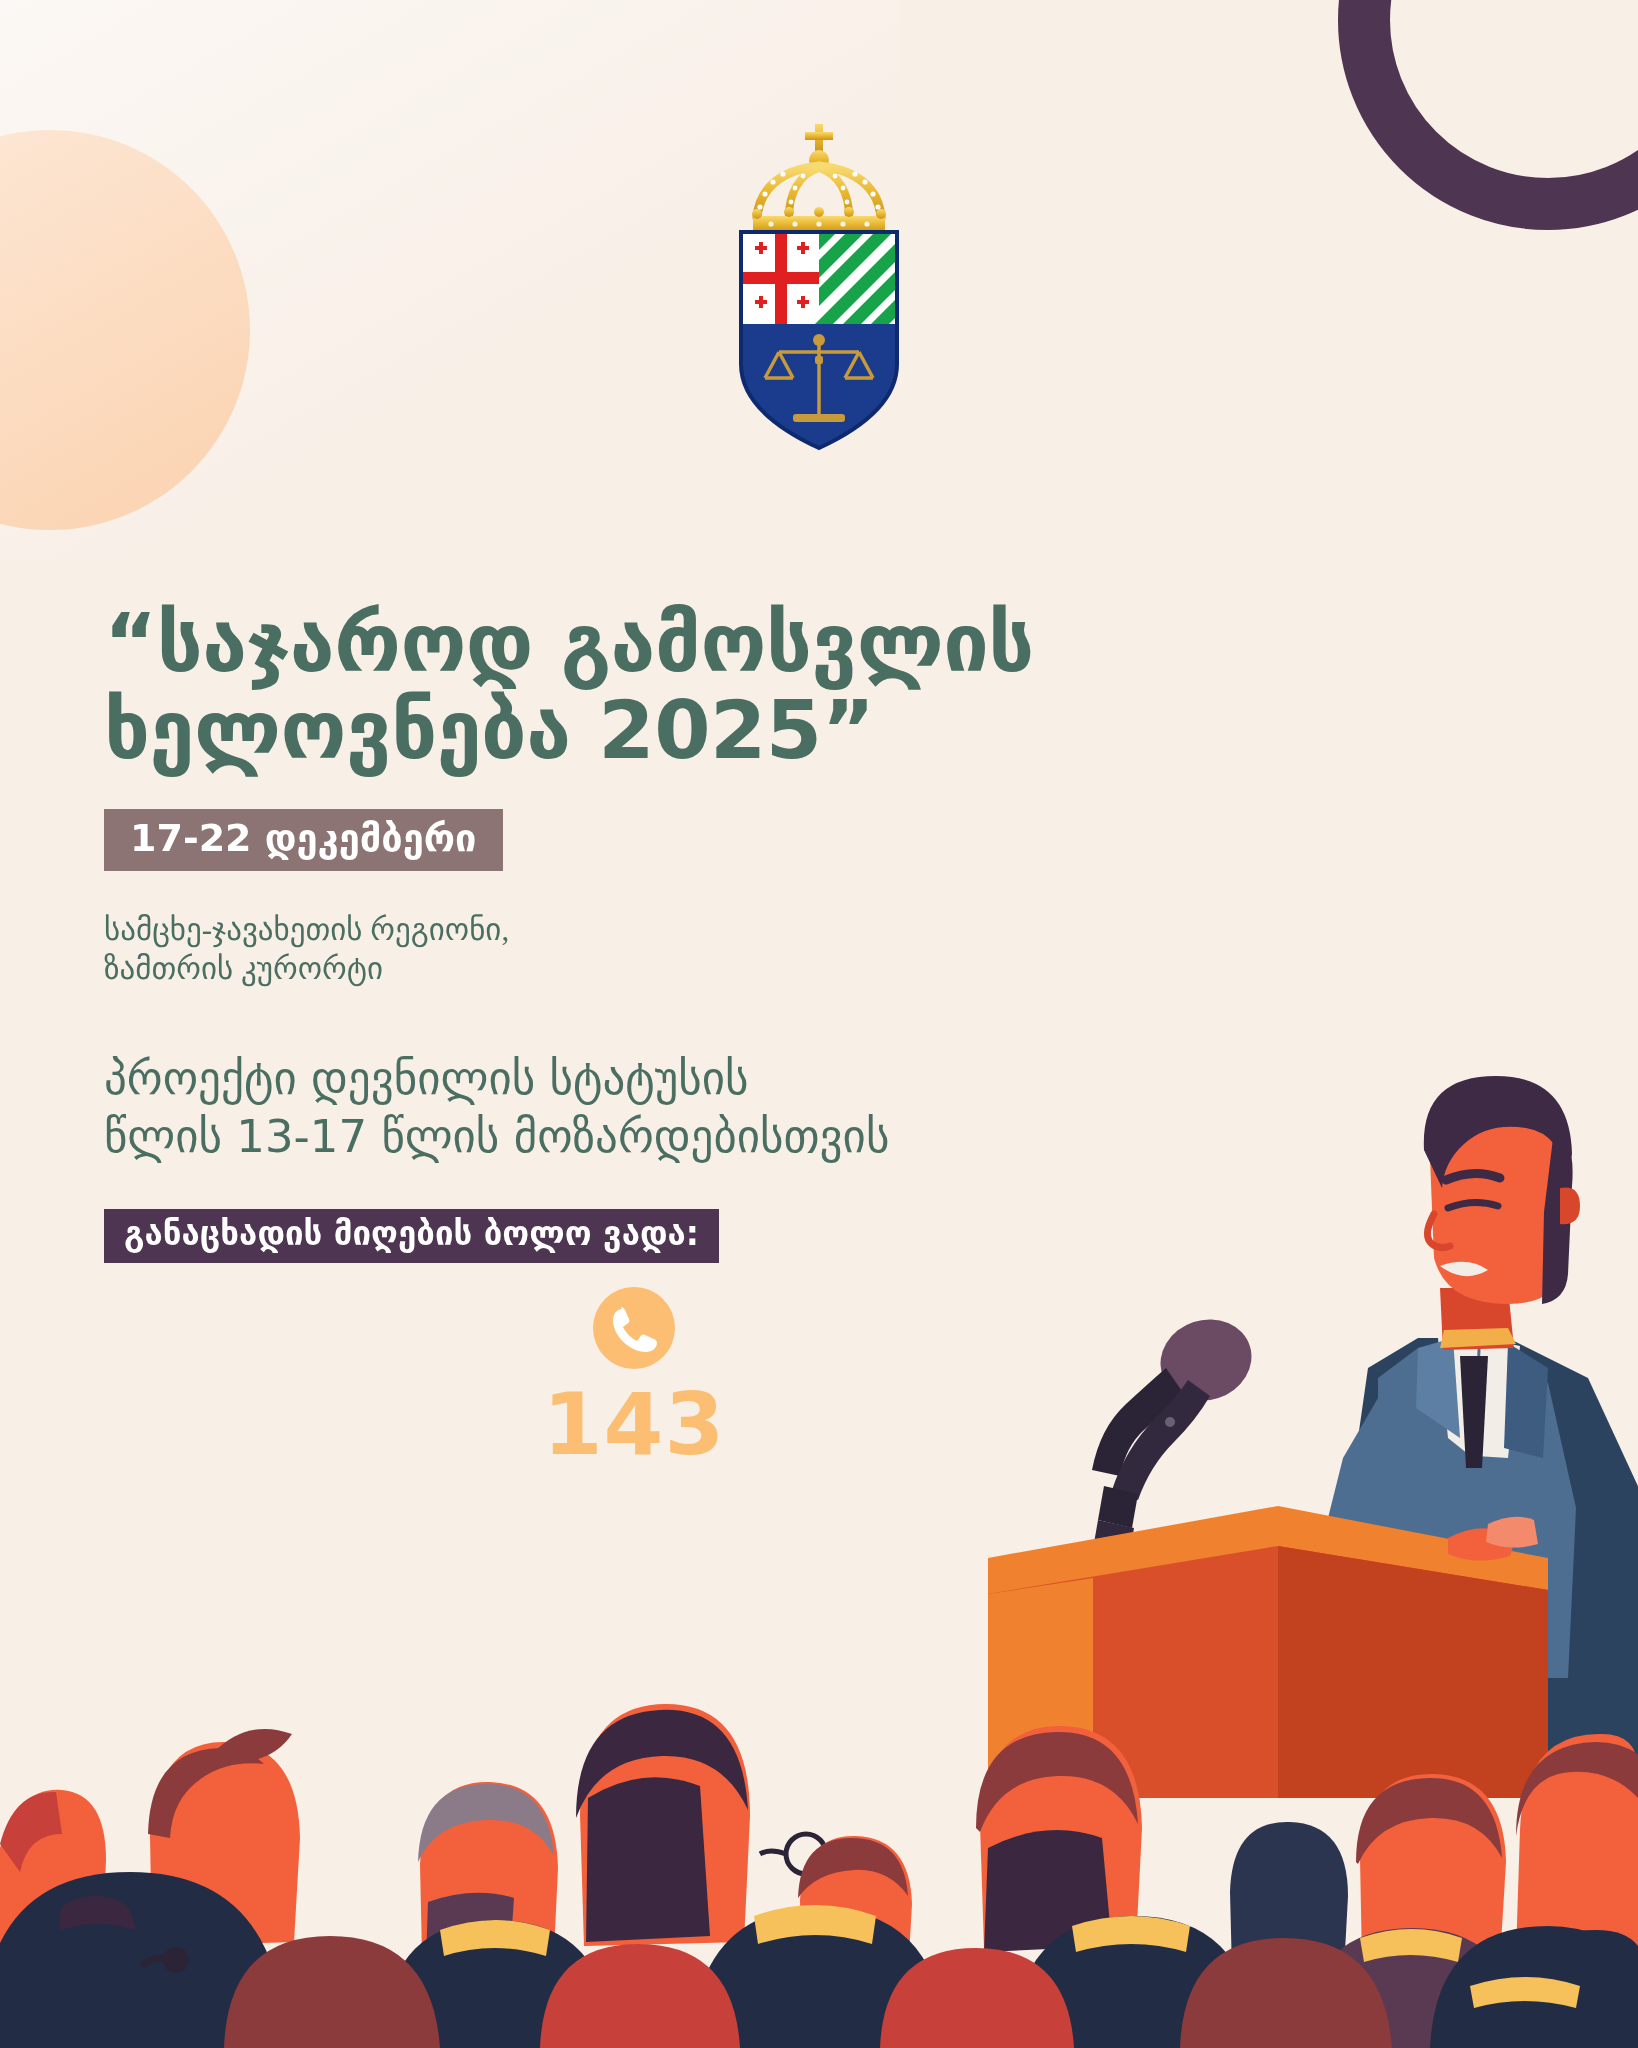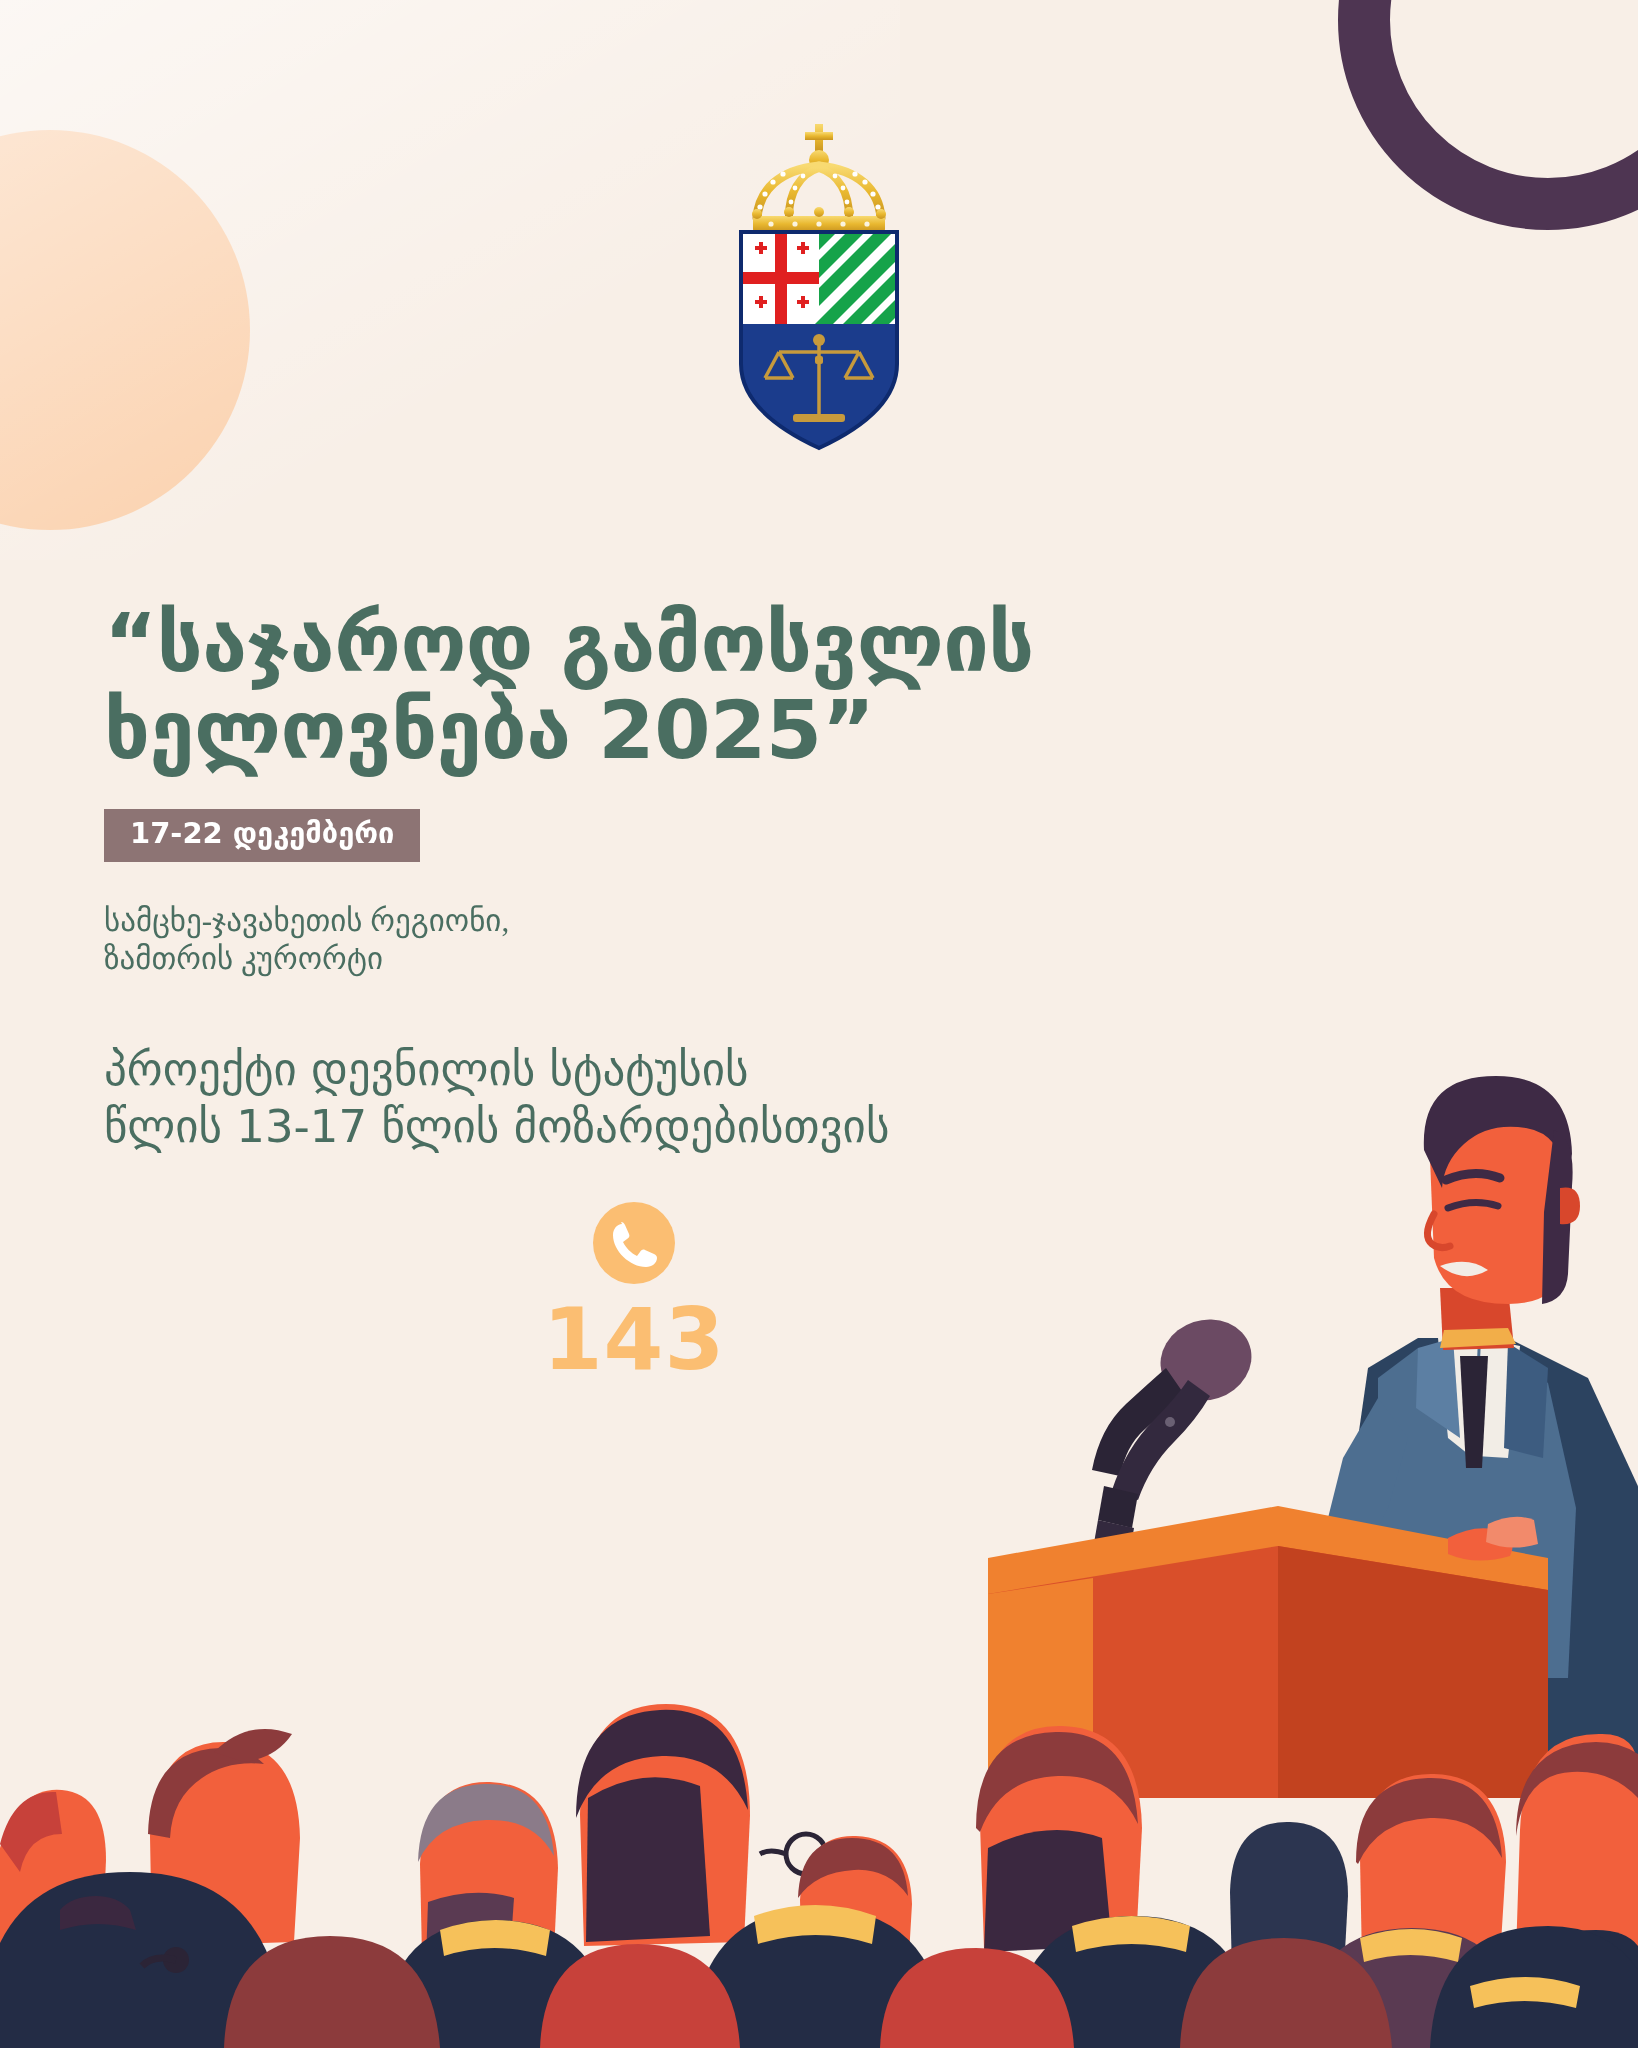--- a/index.html
+++ b/index.html
@@ -73,21 +73,21 @@
     color: #4A6E61;
     letter-spacing: -0.5px;
     margin: 0 0 34px 0;
     white-space: pre-line;
   }
 
   .badge-date {
     display: inline-block;
     background: #8D7474;
     color: #FFFFFF;
-    font-size: 29px;
+    font-size: 38px;
     font-weight: 700;
     padding: 9px 26px 13px 26px;
     line-height: 1.06;
     margin-bottom: 40px;
   }
 
   .location {
     font-size: 31px;
     line-height: 1.24;
     color: #4A6E61;
@@ -292,20 +292,21 @@
     <h1 class="poster-title">“საჯაროდ გამოსვლის
 ხელოვნება 2025”</h1>
 
     <div class="badge-date">17-22 დეკემბერი</div>
 
     <p class="location">სამცხე-ჯავახეთის რეგიონი,
 ზამთრის კურორტი</p>
 
     <p class="project-desc"><span>პროექტი დევნილის სტატუსის </span><br><span>წლის </span><span class="strong">13-17 წლის მოზარდებისთვის</span></p>
 
+    <div class="badge-deadline">განაცხადის მიღების ბოლო ვადა:</div>
 
 
     <div class="phone-row">
       <span class="phone-icon">
         <svg viewBox="0 0 86 86" width="86" height="86" xmlns="http://www.w3.org/2000/svg">
           <circle cx="43" cy="43" r="41" fill="#FBBE72"></circle>
           <path d="M31 24 c-5 0 -9 5 -9 11 0 16 17 32 33 32 6 0 11 -4 11 -9 0 -2 -1 -3 -3 -4 l-9 -4 c-2 -1 -4 0 -5 2 l-3 4 c-6 -3 -11 -8 -14 -14 l4 -3 c2 -1 3 -3 2 -5 l-4 -9 c-1 -2 -2 -3 -4 -3 z" fill="#FFFFFF"></path>
         </svg>
       </span>
       <span class="phone-number">143</span>

